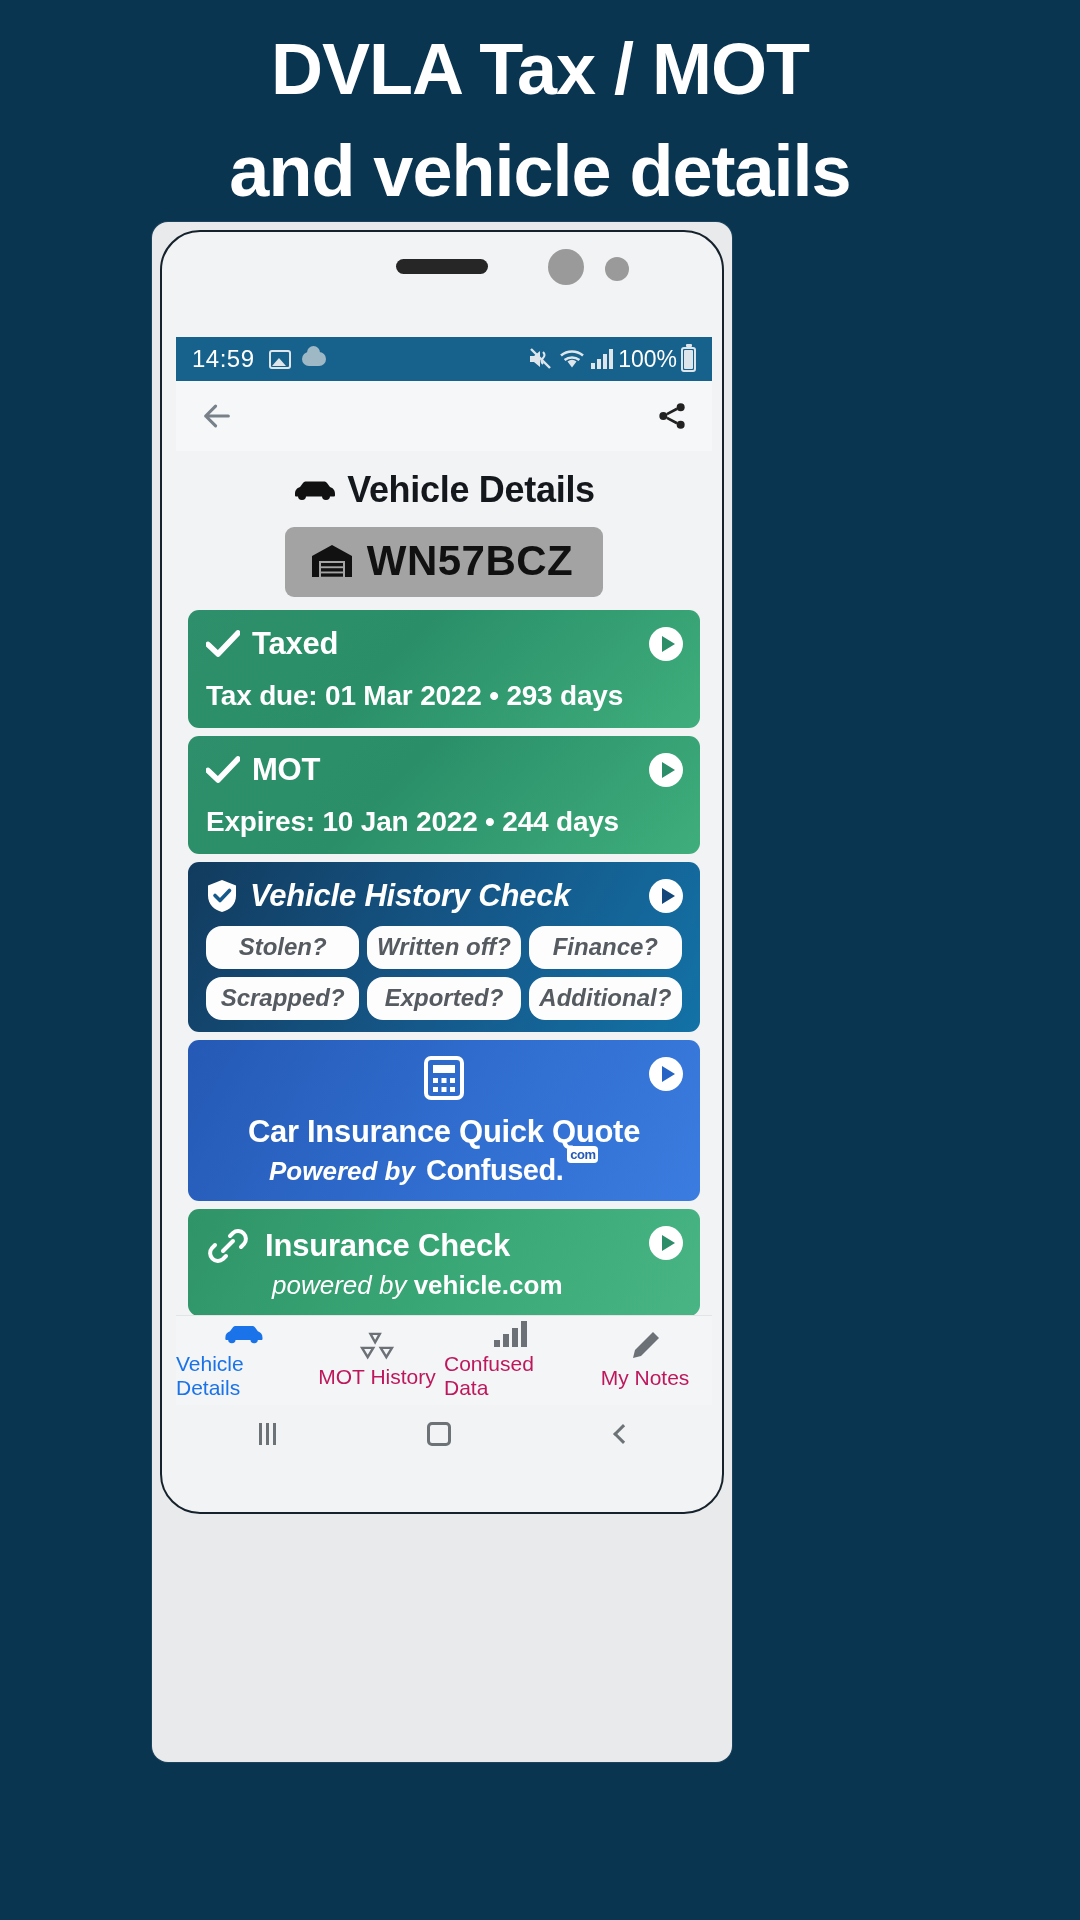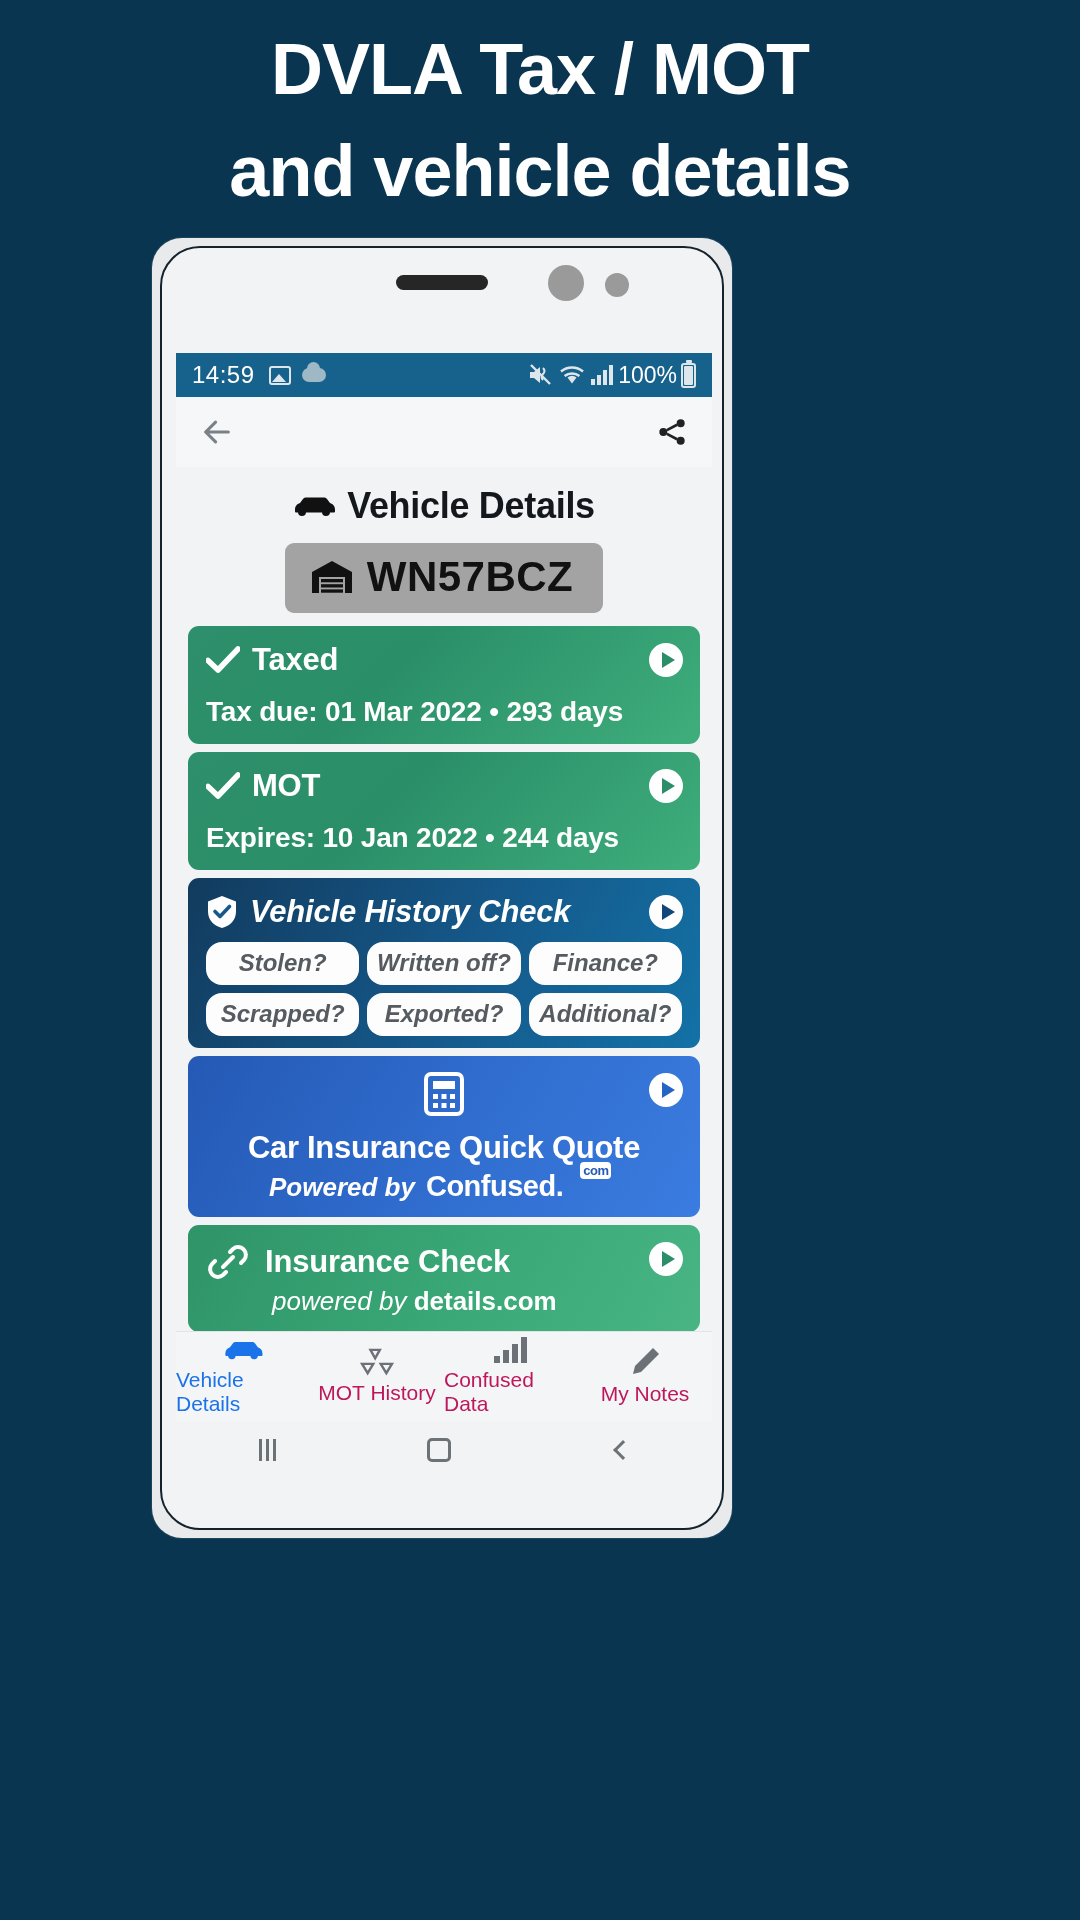--- a/index.html
+++ b/index.html
@@ -20,25 +20,25 @@
     font-size:72px;
     font-weight:bold;
     line-height:1.42;
     letter-spacing:-1px;
   }
 
   
   .phone {
     position:absolute;
     left:152px;
-    top:238px;
+    top:222px;
     width:580px;
-    height:1300px;
+    height:1540px;
     background:#e9eaec;
-    border-radius:30px;
+    border-radius:16px;
     box-shadow:0 0 0 1px rgba(255,255,255,.08);
   }
   .phone-inner {
     position:absolute;
     left:8px; top:8px;
     width:564px; height:1284px;
     background:#f2f3f4;
     border-radius:40px;
     border:2px solid #15222c;
     overflow:hidden;
@@ -159,21 +159,21 @@
 
   
   .card-quote { background:linear-gradient(120deg,#2559b5 0%,#2f6ccd 50%,#3b7ce0 100%); padding:16px 18px 14px 18px;}
   .quote-head { display:flex; align-items:center; gap:14px;flex-direction:column; }
   .quote-title { font-size:31px; font-weight:bold; letter-spacing:-.3px; }
   .quote-sub { display:flex; align-items:baseline; gap:11px; margin-top:4px; padding-left:63px; }
   .powered { font-style:italic; font-size:26px; font-weight:bold; }
   .confused { font-size:29px; font-weight:bold; letter-spacing:-.5px; position:relative; }
   .confused sup {
     font-size:13px; background:#fff; color:#2559b5;
-    border-radius:4px; padding:1px 3px; margin-left:17px;
+    border-radius:4px; padding:1px 3px; margin-left:4px;
     position:relative; top:-10px; font-weight:bold;
   }
 
   
   .card-askmid { background:linear-gradient(120deg,#2f9468 0%,#3aa877 55%,#49b585 100%); padding:15px 18px 15px 18px;}
   .askmid-head { display:flex; align-items:center; gap:15px; }
   .askmid-title { font-size:31px; font-weight:bold; letter-spacing:-.2px; }
   .askmid-sub { padding-left:66px; margin-top:2px; font-size:26px; }
   .askmid-sub i { font-style:italic; }
   .askmid-sub b { font-weight:bold; }
@@ -362,21 +362,21 @@
           <div class="askmid-head">
             <svg width="44" height="44" viewBox="0 0 44 44">
               <path d="M17 27 27 17" stroke="#fff" stroke-width="4" stroke-linecap="round"></path>
               <path d="M20 32l-3 3a7.8 7.8 0 01-11-11l3-3" stroke="#fff" stroke-width="4" fill="none" stroke-linecap="round"></path>
               <path d="M24 12l3-3a7.8 7.8 0 0111 11l-3 3" stroke="#fff" stroke-width="4" fill="none" stroke-linecap="round"></path>
             </svg>
             <span class="askmid-title">Insurance Check</span>
           </div>
           <div class="askmid-sub">
             <i>powered by</i>
-            <b>details.com</b>
+            <b>vehicle.com</b>
           </div>
           <div class="go">
               <span class="go-tri"></span>
             </div>
         </div>
 
         <div class="card card-parts">
           <div class="parts-title">Car Parts, Tyres &amp; Services</div>
         </div>
 

